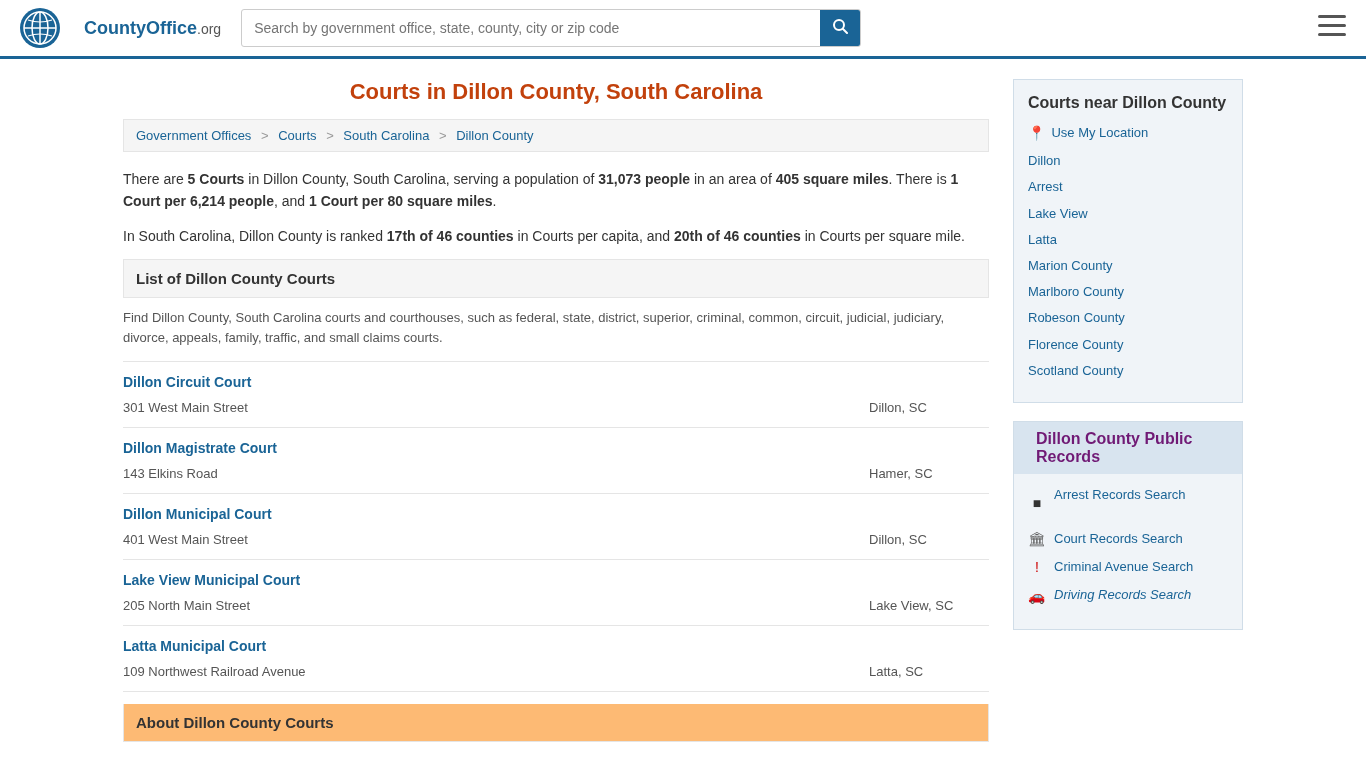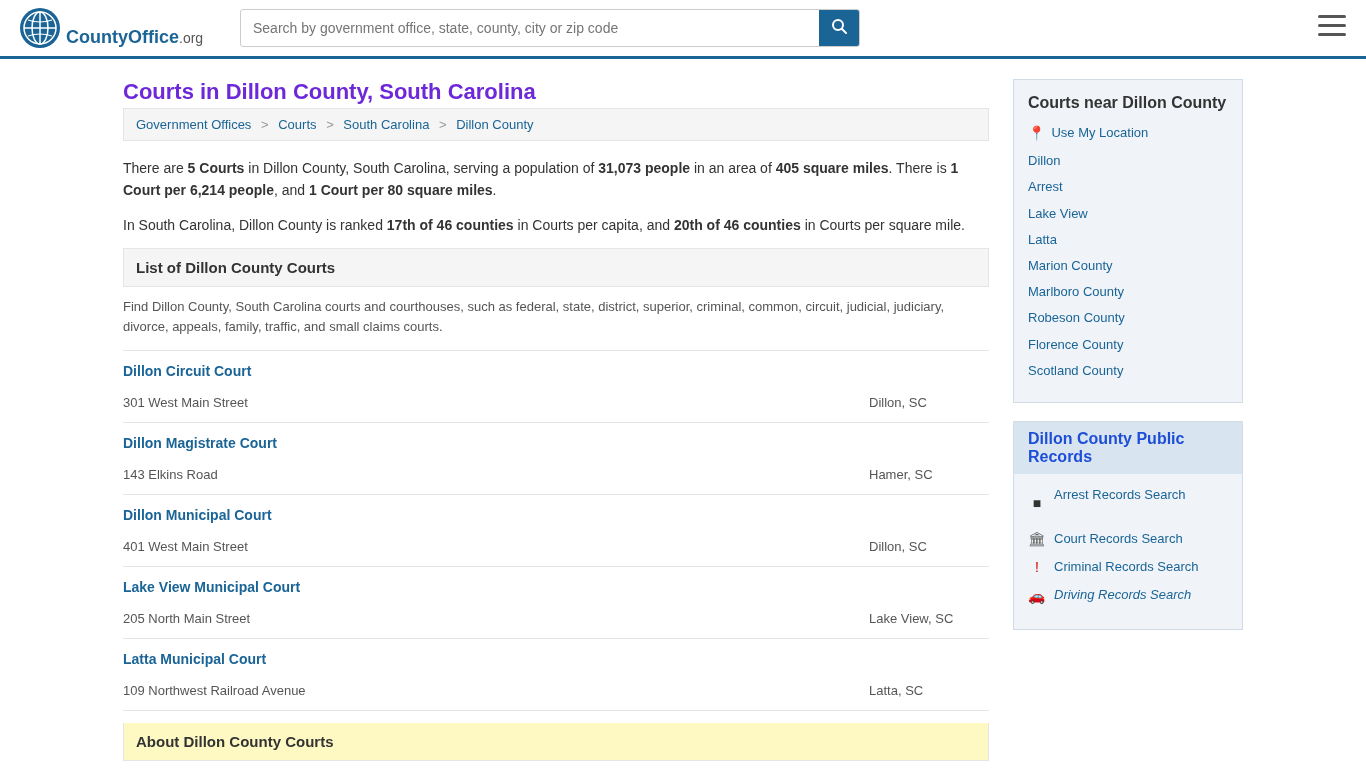--- a/index.html
+++ b/index.html
@@ -9,22 +9,22 @@
     .header {
       background: #fff;
       border-bottom: 3px solid #1a6496;
       padding: 8px 20px;
       display: flex;
       align-items: center;
       gap: 20px;
     }
     .logo-area {
       display: flex;
-      align-items: flex-end;
-      gap: 6px;
+      align-items: center;
+      gap: 24px;
       min-width: 200px;
     }
     .logo-icon {
       width: 40px;
       height: 40px;
     }
     .search-bar {
       flex: 1;
       display: flex;
       align-items: center;
@@ -72,22 +72,23 @@
     }
     .sidebar {
       width: 230px;
       flex-shrink: 0;
     }
 
     
     .page-title {
       font-size: 22px;
       font-weight: bold;
-      color: #6d28d9;
-      margin-bottom: 3px;
+      color: #c2410c;
+      margin-bottom: 14px;
+      text-align: center;
     }
 
     
     .breadcrumb {
       background: #f5f5f5;
       padding: 8px 12px;
       font-size: 13px;
       color: #555;
       margin-bottom: 16px;
       border: 1px solid #e5e5e5;
@@ -126,21 +127,21 @@
       padding: 10px 0 14px 0;
       border-bottom: 1px solid #e5e5e5;
       line-height: 1.5;
     }
 
     .court-item {
       border-bottom: 1px solid #e5e5e5;
       padding: 12px 0;
       display: flex;
       flex-direction: column;
-      gap: 16px;
+      gap: 10px;
     }
     .court-item-row {
       display: flex;
       align-items: flex-start;
       justify-content: space-between;
     }
     .court-name {
       color: #1a6496;
       font-weight: bold;
       font-size: 14px;
@@ -152,21 +153,21 @@
     }
     .court-city {
       font-size: 13px;
       color: #555;
       min-width: 120px;
       text-align: left;
     }
 
     
     .about-section {
-      background: #fef9c3;
+      background: #fdba74;
       border: 1px solid #e5e5e5;
       border-top: none;
       padding: 10px 12px;
       font-size: 15px;
       font-weight: bold;
       color: #333;
       margin-top: 12px;
     }
 
     
@@ -198,24 +199,24 @@
     }
     .loc-icon {
       color: #333;
       font-size: 14px;
     }
 
     
     .sidebar-pub-title {
       font-size: 16px;
       font-weight: bold;
-      color: #1d4ed8;
+      color: #701a75;
       margin-bottom: 12px;
       background: #d8e4ef;
-      padding: 8px 14px;
+      padding: 8px 22px;
       margin: -14px -14px 12px -14px;
     }
     .pub-record-item {
       display: flex;
       align-items: center;
       gap: 8px;
       margin-bottom: 10px;
     }
     .pub-icon {
       font-size: 14px;
@@ -379,21 +380,21 @@
           <div class="pub-record-item">
     <span class="pub-icon arrest" style="color:#333">■</span>
     <a href="#" class="sidebar-link" style="margin-bottom:16px;">Arrest Records Search</a>
   </div>
           <div class="pub-record-item">
     <span class="pub-icon court" style="color:#555">🏛</span>
     <a href="#" class="sidebar-link" style="margin-bottom:0;">Court Records Search</a>
   </div>
           <div class="pub-record-item">
     <span class="pub-icon criminal" style="color:#c00">!</span>
-    <a href="#" class="sidebar-link" style="margin-bottom:0;">Criminal Records Search</a>
+    <a href="#" class="sidebar-link" style="margin-bottom:0;">Criminal Avenue Search</a>
   </div>
           <div class="pub-record-item">
     <span class="pub-icon driving" style="color:#555">🚗</span>
     <a href="#" class="sidebar-link" style="margin-bottom:0;font-style:italic;">Driving Records Search</a>
   </div>
         </div>
     </div>
 
   </aside>
 </div>

